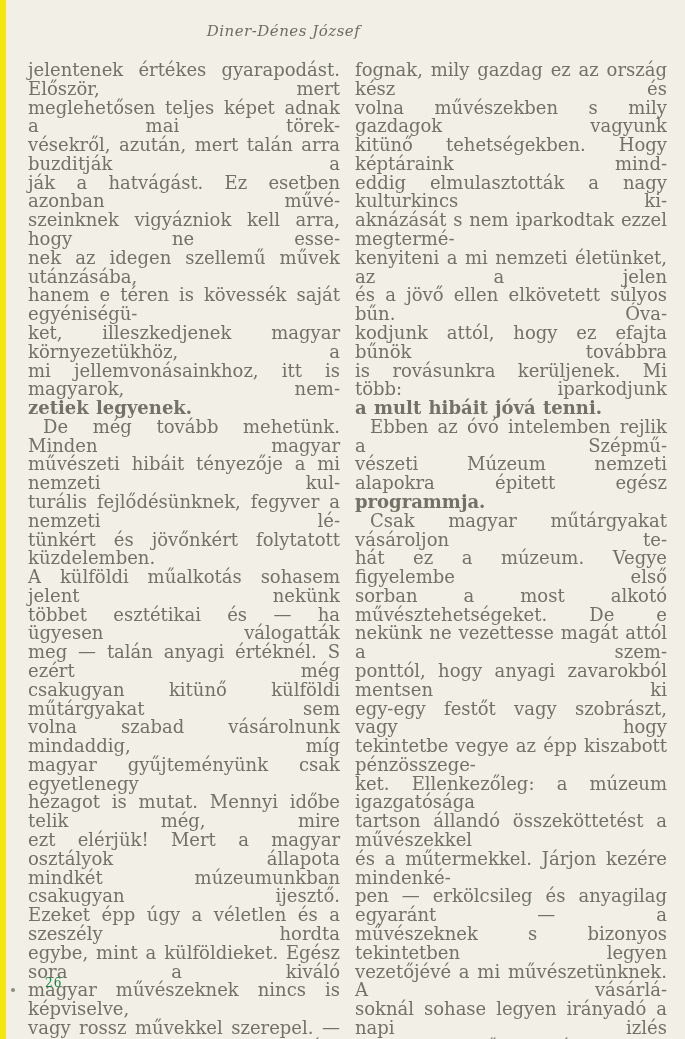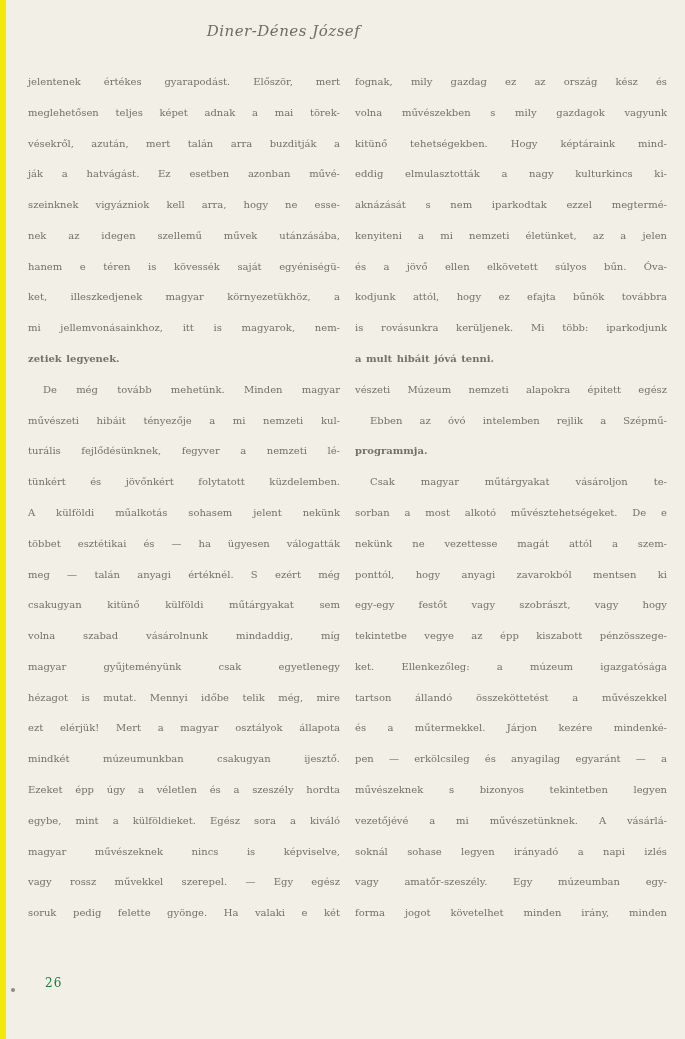--- a/index.html
+++ b/index.html
@@ -23,27 +23,26 @@
     position:absolute;top:22px;left:0;width:567px;
     text-align:center;font-style:italic;font-size:15px;
     letter-spacing:0.5px;color:#6d6d61;
   }
   .columns{
     position:absolute;top:61px;left:28px;
     display:flex;gap:15px;
   }
   .col{width:312px;}
   .ln{
-    font-size:10px;
+    font-size:18px;
     line-height:18.78px;
     text-align:justify;
     text-align-last:justify;
     white-space:normal;
     word-spacing:1px;
-    margin-top:12px;
   }
   .ln.indent{text-indent:15px;}
   .ln.last{text-align-last:left;font-weight:bold;}
   .page-number{
     position:absolute;left:45px;top:976px;
     font-size:12px;color:#15803d;letter-spacing:1px;text-align:center;
   }
   .margin-dot{
     position:absolute;left:11px;top:988px;
     width:4px;height:4px;border-radius:50%;
@@ -92,24 +91,25 @@
       <div class="ln">fognak, mily gazdag ez az ország kész és</div>
       <div class="ln">volna művészekben s mily gazdagok vagyunk</div>
       <div class="ln">kitünő tehetségekben. Hogy képtáraink mind-</div>
       <div class="ln">eddig elmulasztották a nagy kulturkincs ki-</div>
       <div class="ln">aknázását s nem iparkodtak ezzel megtermé-</div>
       <div class="ln">kenyiteni a mi nemzeti életünket, az a jelen</div>
       <div class="ln">és a jövő ellen elkövetett súlyos bűn. Óva-</div>
       <div class="ln">kodjunk attól, hogy ez efajta bűnök továbbra</div>
       <div class="ln">is rovásunkra kerüljenek. Mi több: iparkodjunk</div>
       <div class="ln last">a mult hibáit jóvá tenni.</div>
+      <div class="ln indent">Ebben az óvó intelemben rejlik a Szépmű-</div>
       <div class="ln">vészeti Múzeum nemzeti alapokra épitett egész</div>
-      <div class="ln indent">Ebben az óvó intelemben rejlik a Szépmű-</div>
       <div class="ln last">programmja.</div>
       <div class="ln indent">Csak magyar műtárgyakat vásároljon te-</div>
+      <div class="ln">hát ez a múzeum. Vegye figyelembe első</div>
       <div class="ln">sorban a most alkotó művésztehetségeket. De e</div>
       <div class="ln">nekünk ne vezettesse magát attól a szem-</div>
       <div class="ln">ponttól, hogy anyagi zavarokból mentsen ki</div>
       <div class="ln">egy-egy festőt vagy szobrászt, vagy hogy</div>
       <div class="ln">tekintetbe vegye az épp kiszabott pénzösszege-</div>
       <div class="ln">ket. Ellenkezőleg: a múzeum igazgatósága</div>
       <div class="ln">tartson állandó összeköttetést a művészekkel</div>
       <div class="ln">és a műtermekkel. Járjon kezére mindenké-</div>
       <div class="ln">pen — erkölcsileg és anyagilag egyaránt — a</div>
       <div class="ln">művészeknek s bizonyos tekintetben legyen</div>

